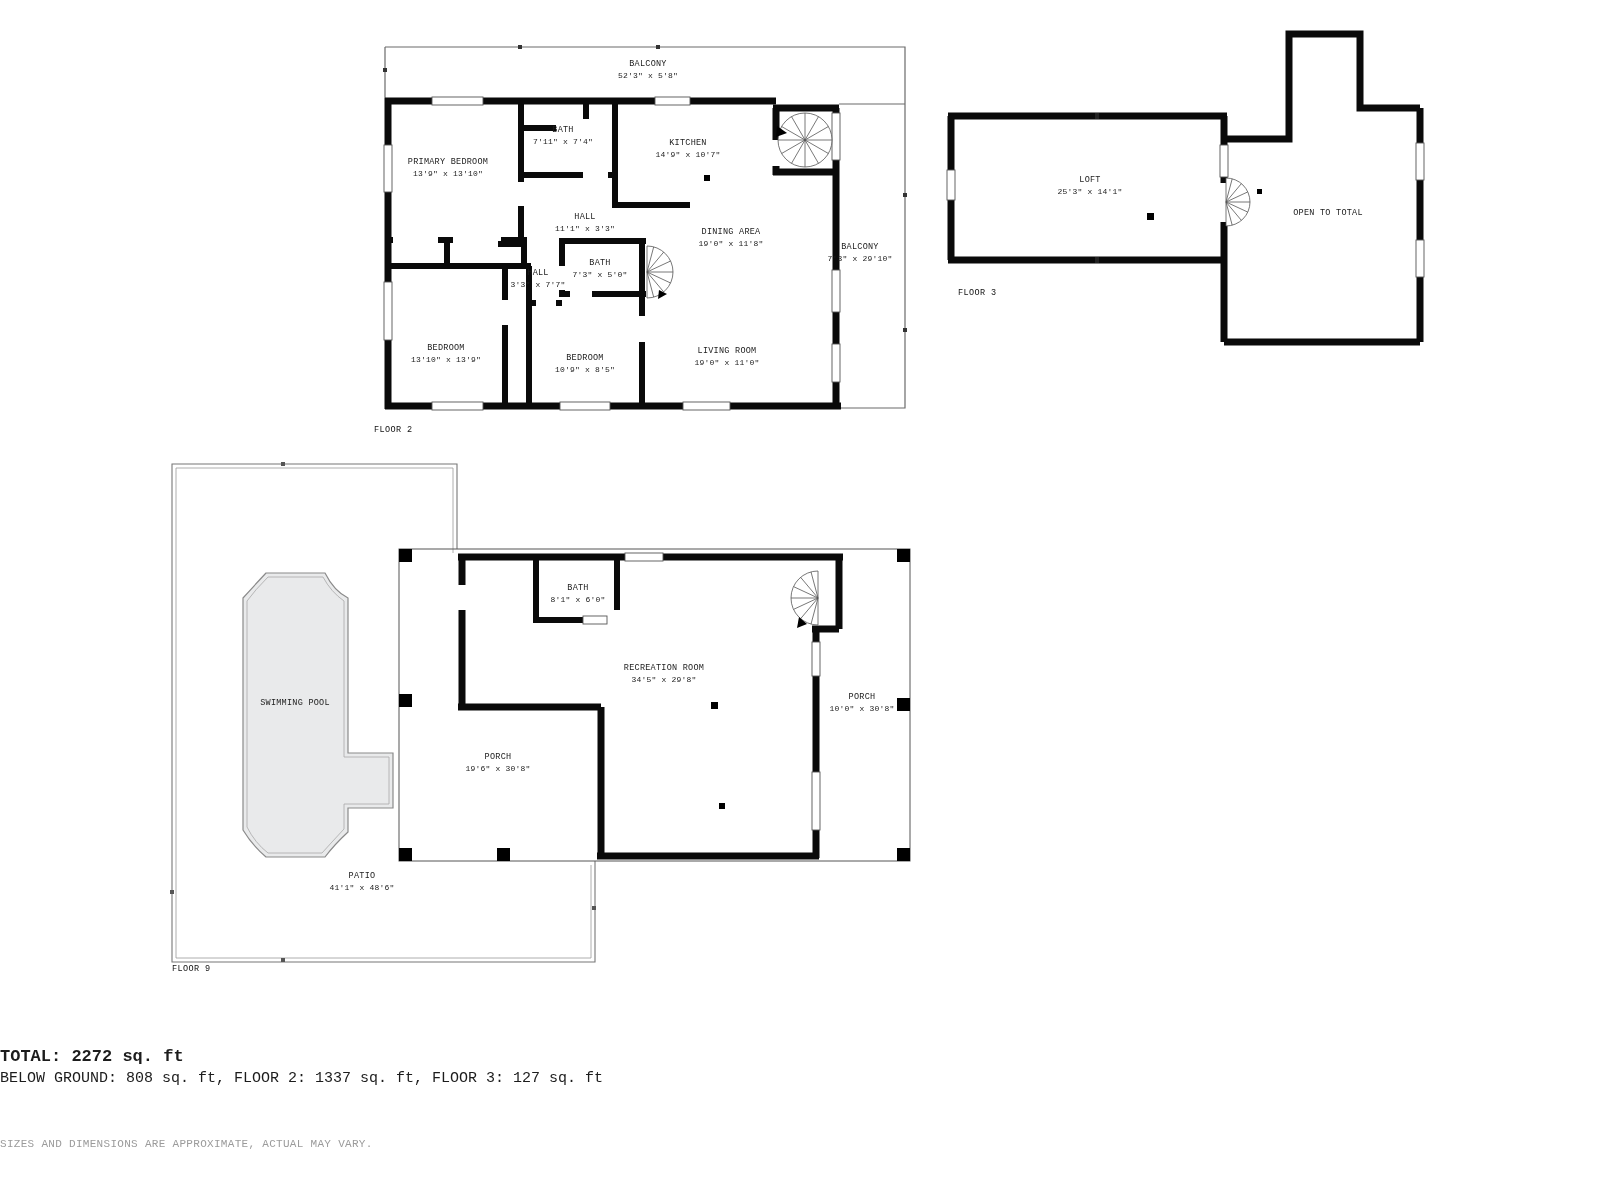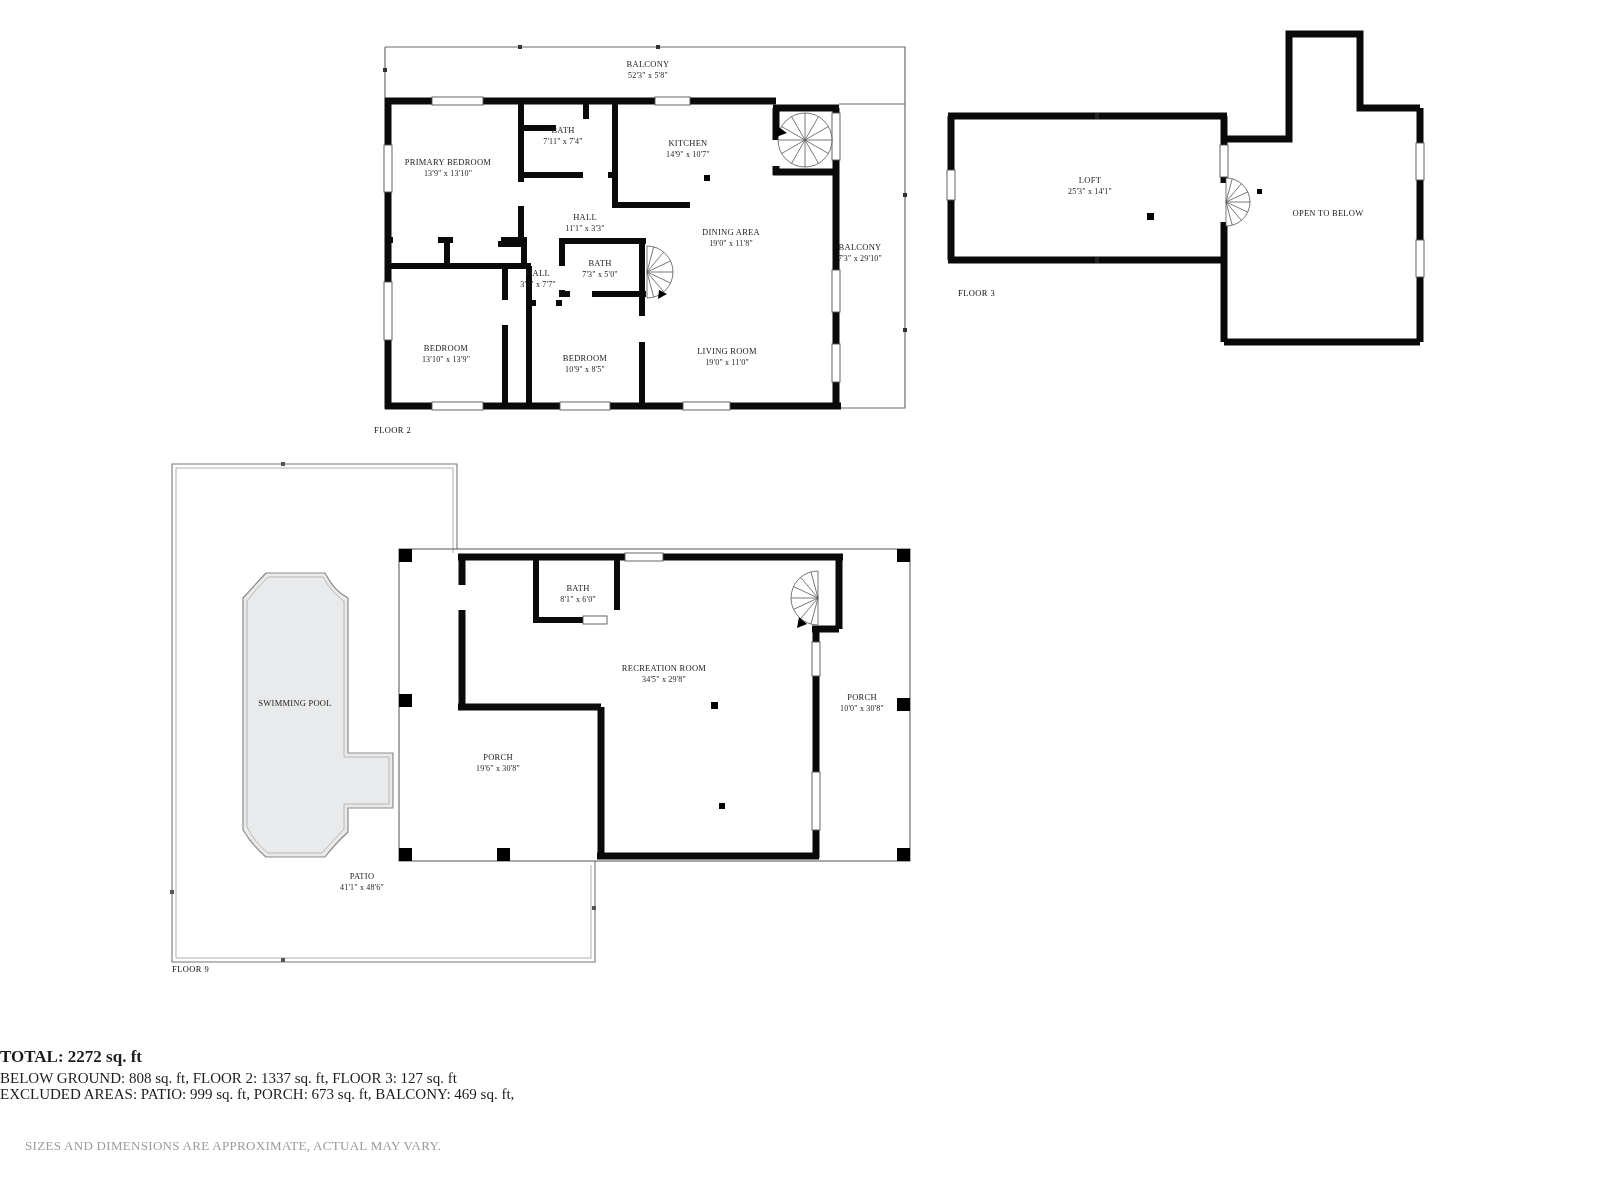--- a/index.html
+++ b/index.html
@@ -1,28 +1,28 @@
 <!DOCTYPE html>
 <html><head>
 <meta charset="utf-8">
 <style>
   html,body{margin:0;padding:0;background:#fff;}
   #stage{position:relative;width:1440px;height:1200px;background:#ffffff;overflow:hidden;
-         font-family:Liberation Serif, serif;color:#1c1c1c;}
+         font-family:Liberation Mono, monospace;color:#1c1c1c;}
   svg{position:absolute;left:0;top:0;}
   .rlabel{position:absolute;transform:translateX(-50%);text-align:center;font-size:8.5px;
           line-height:11px;letter-spacing:.25px;color:#1c1c1c;white-space:nowrap;}
   .rlabel .dims{font-size:8px;letter-spacing:.2px;}
   .flabel{position:absolute;font-size:8.5px;letter-spacing:.4px;color:#111;white-space:nowrap;}
   .sline{position:absolute;left:0;width:1570px;white-space:nowrap;}
   .s-total{top:1047px;font-size:17px;font-weight:bold;}
   .s-l2{top:1070px;font-size:15px;}
   .s-l3{top:1086px;font-size:15px;}
   .s-l4{top:1102px;font-size:15px;}
-  .s-disc{top:1138px;font-size:13px;color:#9b9b9b;letter-spacing:.3px;margin-left:25px;}
+  .s-disc{top:1138px;font-size:11px;color:#9b9b9b;letter-spacing:.3px;}
   .watermark{position:absolute;left:1500px;top:588px;font-size:20px;font-weight:600;
              color:#e7e7e7;letter-spacing:.5px;}
 </style>
 </head>
 <body>
 
 <div id="stage">
 
   <svg width="1600" height="1200" viewBox="0 0 1600 1200">
 
@@ -216,21 +216,21 @@
     <div>LIVING ROOM</div>
       <div class="dims">19'0" x 11'0"</div>
   </div>
   <div class="flabel" style="left:374px;top:425px">FLOOR 2</div>
 
   <div class="rlabel" style="left:1090px;top:175px">
     <div>LOFT</div>
       <div class="dims">25'3" x 14'1"</div>
   </div>
   <div class="rlabel" style="left:1328px;top:208px">
-    <div>OPEN TO BELOW</div>
+    <div>OPEN TO TOTAL</div>
   </div>
   <div class="flabel" style="left:958px;top:288px">FLOOR 3</div>
 
   <div class="rlabel" style="left:295px;top:698px">
     <div>SWIMMING POOL</div>
   </div>
   <div class="rlabel" style="left:362px;top:871px">
     <div>PATIO</div>
       <div class="dims">41'1" x 48'6"</div>
   </div>
@@ -247,17 +247,16 @@
       <div class="dims">19'6" x 30'8"</div>
   </div>
   <div class="rlabel" style="left:862px;top:692px">
     <div>PORCH</div>
       <div class="dims">10'0" x 30'8"</div>
   </div>
   <div class="flabel" style="left:172px;top:964px">FLOOR 9</div>
 
   <div class="sline s-total">TOTAL: 2272 sq. ft</div>
   <div class="sline s-l2">BELOW GROUND: 808 sq. ft, FLOOR 2: 1337 sq. ft, FLOOR 3: 127 sq. ft</div>
-  <div class="sline s-l3">EXCLUDED AREAS: PATIO: 999 sq. ft, PORCH: 673 sq. ft, BALCONY: 469 sq. ft,</div>
   <div class="sline s-disc">SIZES AND DIMENSIONS ARE APPROXIMATE, ACTUAL MAY VARY.</div>
 
   <div class="watermark">StellarMLS</div>
 </div>
 
 </body></html>

